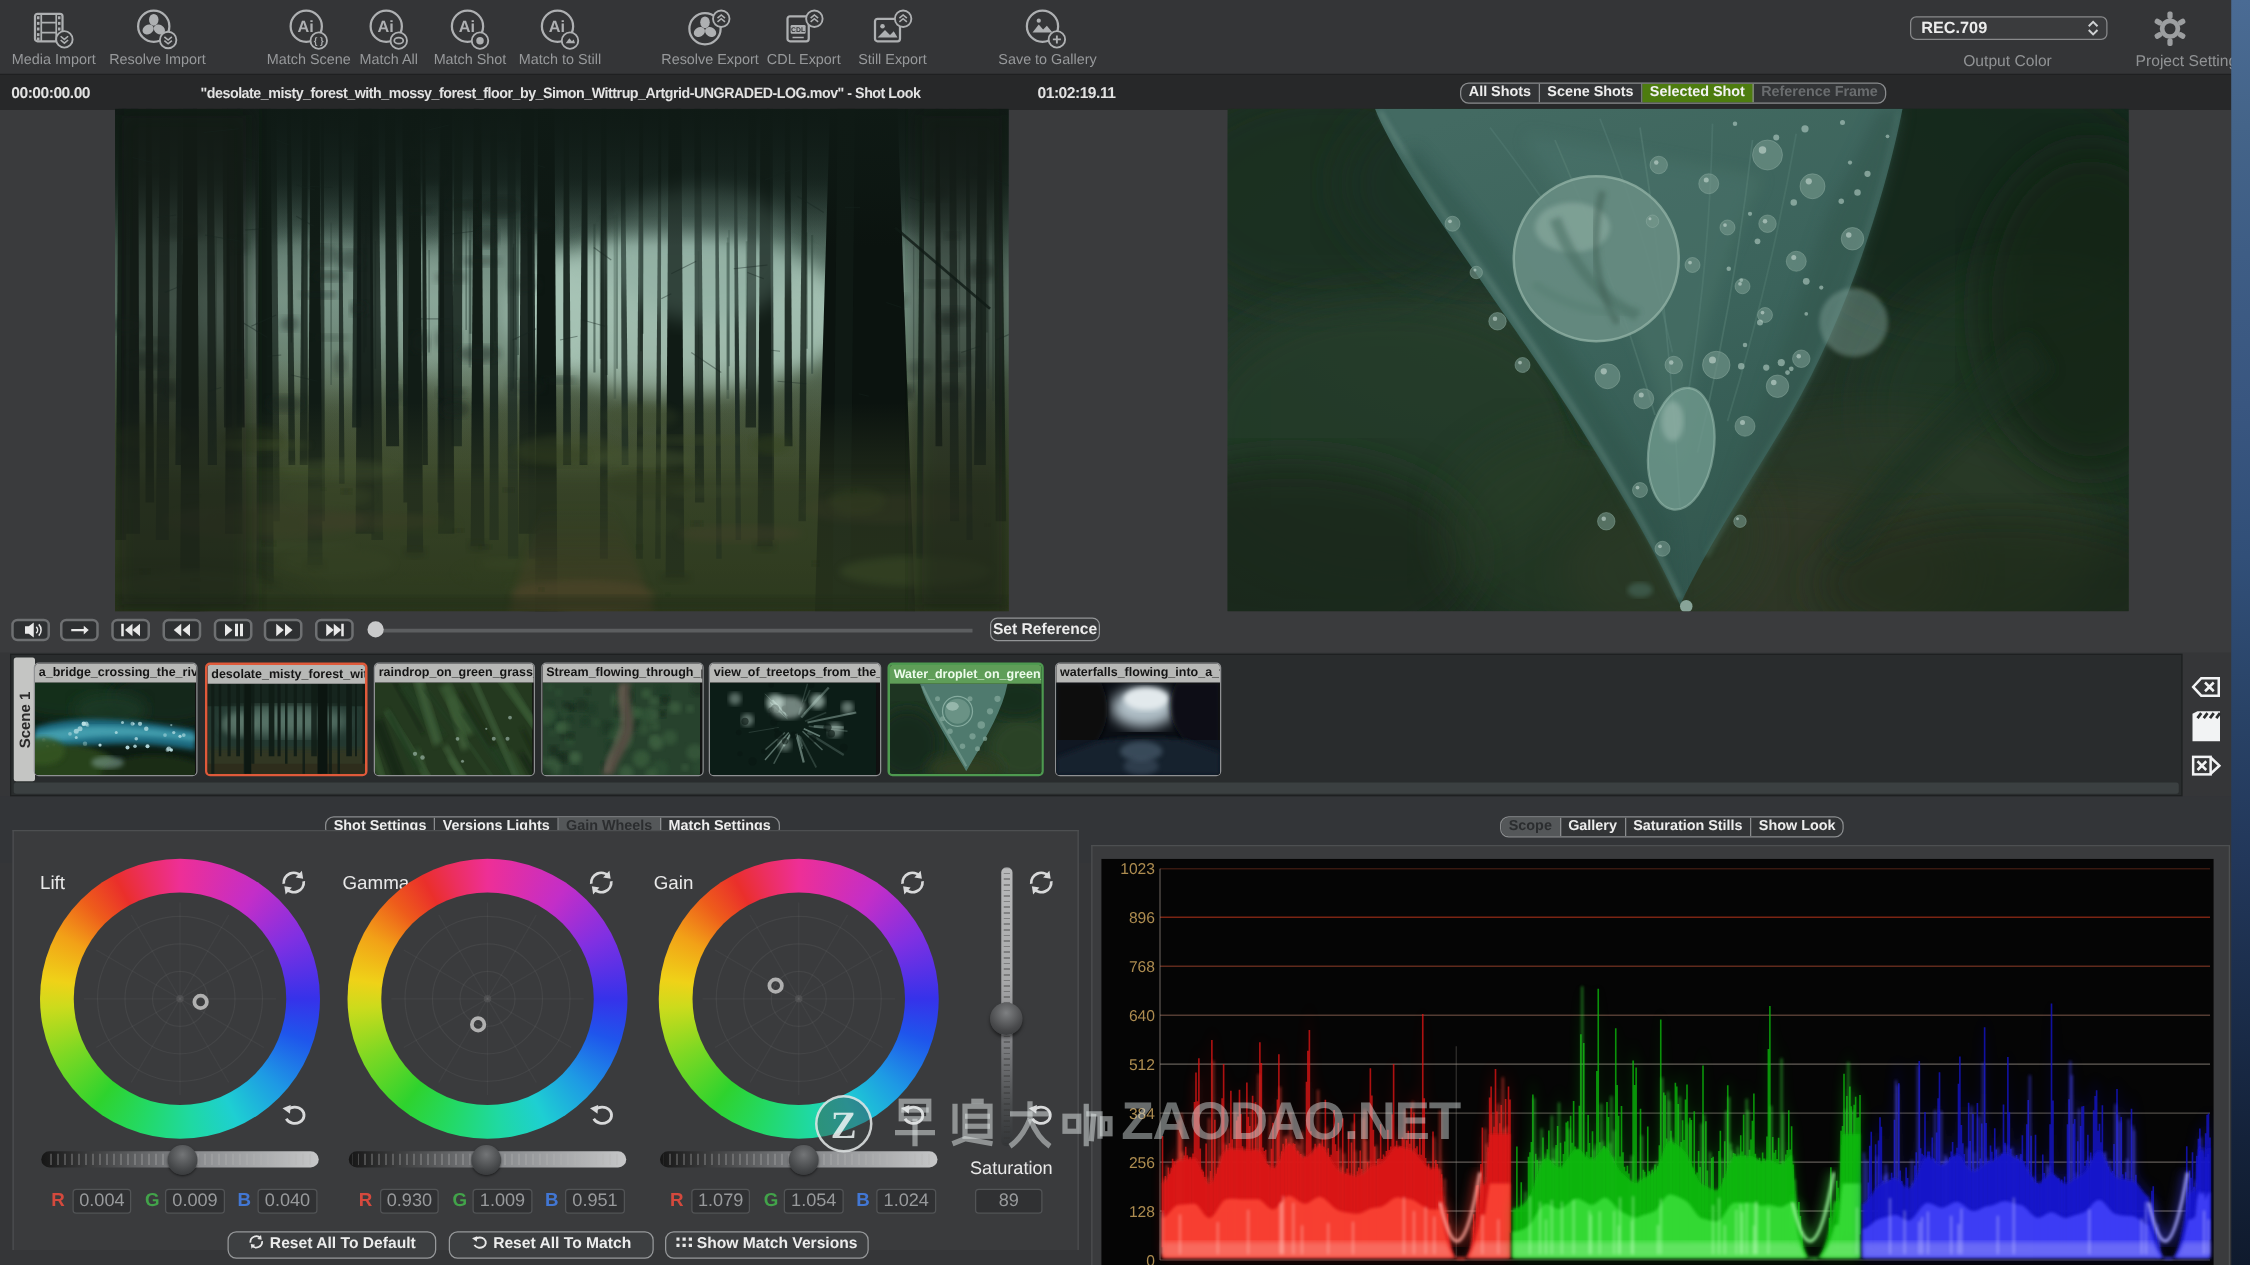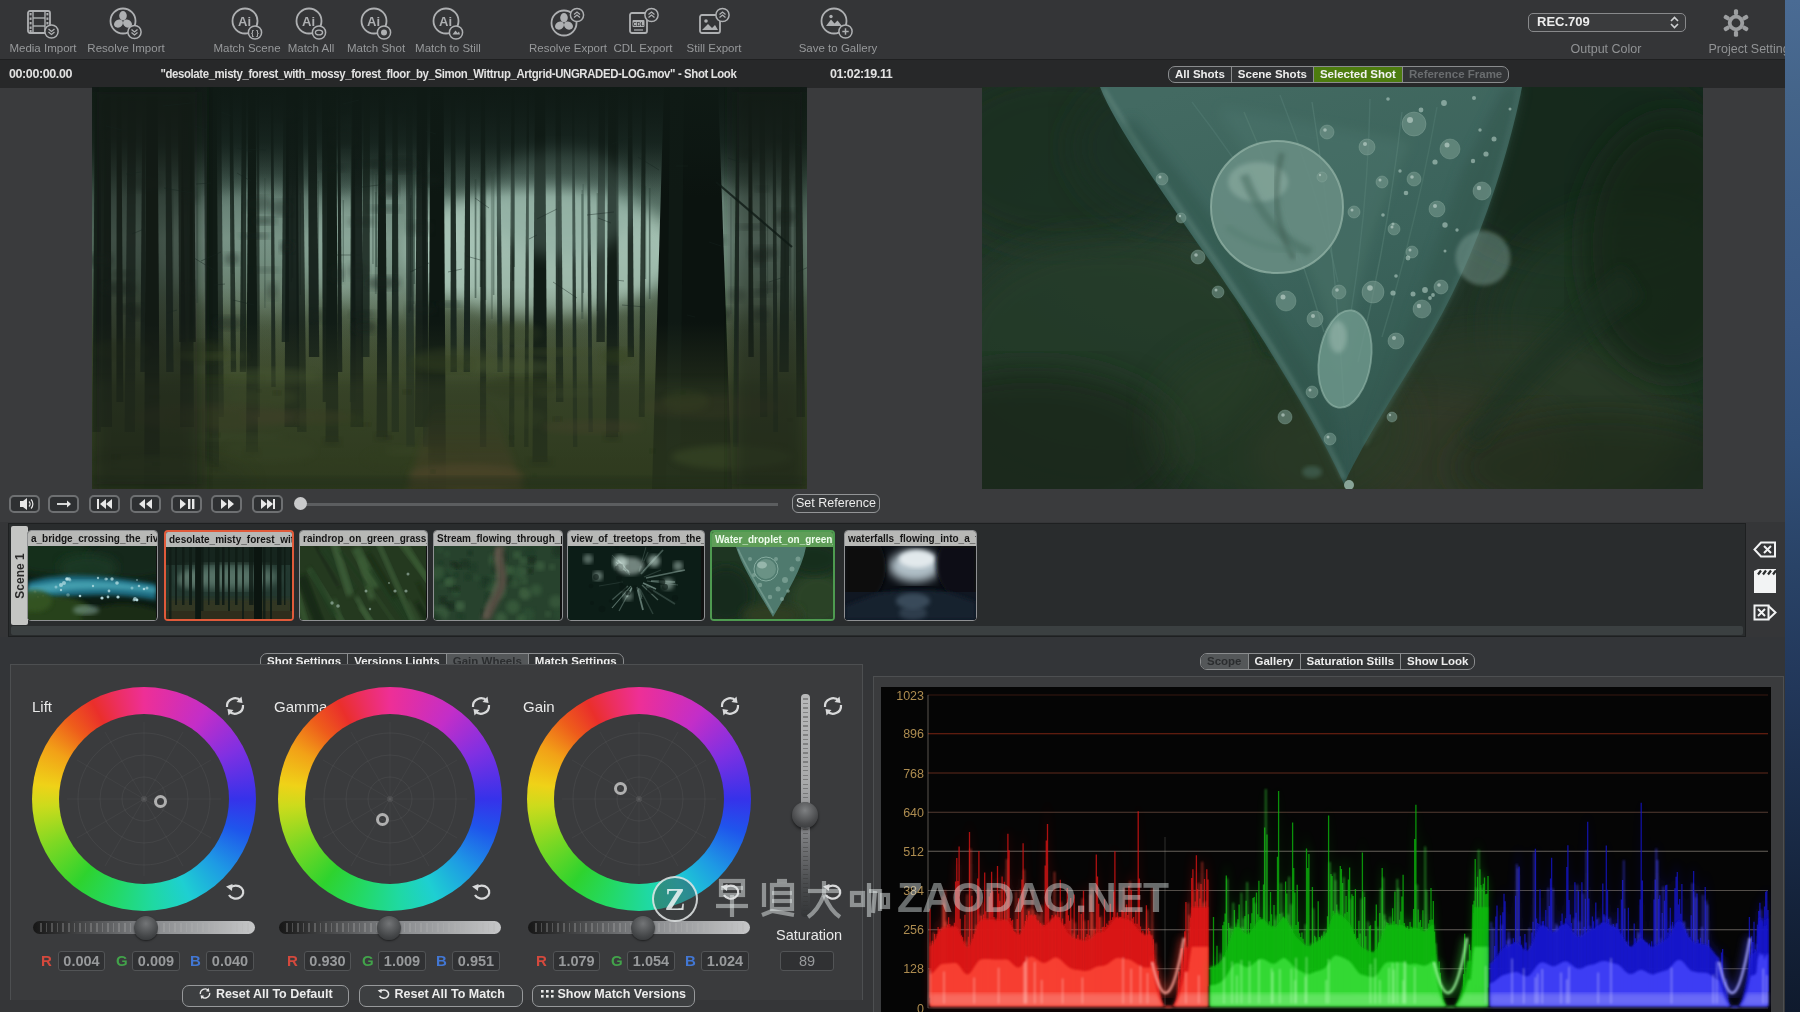--- a/index.html
+++ b/index.html
@@ -11,21 +11,21 @@
 .tbitem{position:absolute;top:0;height:60px;text-align:center}
 .tbitem .lbl{position:absolute;bottom:6px;left:50%;transform:translateX(-50%);white-space:nowrap;font-size:11.5px;color:#97999b}
 .tbitem svg{position:absolute;top:7px;left:50%;transform:translateX(-50%)}
 
 #tcbar{left:0;top:60px;width:1785px;height:28px;background:#272829;color:#e8e8e8}
 #tcbar .tc{position:absolute;top:7px;font-size:12.5px;font-weight:bold;color:#e2e2e2;letter-spacing:-0.4px}
 
 #mainarea{left:0;top:88px;width:1785px;height:434px;background:#3a3b3d}
 
 .tbtn{position:absolute;top:495px;height:18px;border:2px solid #6e7072;border-radius:5px;background:#2e3032;color:#e8e8e8;text-align:center}
-#setref{position:absolute;left:792px;top:494px;width:88px;height:19px;border:1.5px solid #939597;border-radius:6px;background:#393b3d;color:#ececec;font-size:12.5px;font-weight:normal;text-align:center;line-height:16px}
+#setref{position:absolute;left:792px;top:494px;width:88px;height:19px;border:1.5px solid #939597;border-radius:6px;background:#393b3d;color:#ececec;font-size:12.5px;font-weight:bold;text-align:center;line-height:16px}
 
 #filmstrip{left:8px;top:523px;width:1738px;height:114px;background:#292c2d;border:1px solid #1e2021}
 .thumb{position:absolute;top:6px;height:91px;border:1.5px solid #8f9193;border-radius:4px;overflow:hidden;background:#111}
 .thumb .tl{position:absolute;left:0;top:0;right:0;height:15px;background:#b7b8b6;color:#151515;font-size:10px;font-weight:bold;line-height:15px;padding:0 3px;white-space:nowrap;overflow:hidden;z-index:3}
 .thumb svg{position:absolute;left:0;top:15px}
 #scenetab{position:absolute;left:2px;top:2px;width:17px;height:99px;background:#c4c5c3;border-radius:2px;color:#2a2a2a;font-size:12px;font-weight:bold}
 #scenetab span{position:absolute;left:50%;top:50%;transform:translate(-50%,-50%) rotate(-90deg);white-space:nowrap}
 
 .seg{position:absolute;display:flex;height:17px;border:1.5px solid #8a8c8e;border-radius:7px;overflow:hidden;background:#323436}
 .seg div{font-size:11.5px;font-weight:bold;color:#ededed;line-height:14.5px;padding:0 6px;border-right:1.5px solid #8a8c8e}
@@ -37,21 +37,21 @@
 #wheels{left:10px;top:664px;width:853px;height:336px;background:#3a3b3d;border:1px solid #4d4f51;border-bottom:none}
 .wlabel{position:absolute;font-size:15px;color:#e9e9e9}
 .ring{position:absolute;width:224px;height:224px;border-radius:50%}
 .ring .inner{position:absolute;left:27px;top:27px;width:170px;height:170px;border-radius:50%;background:#3a3b3d}
 .indic{position:absolute;width:13px;height:13px;border:3.5px solid #b0b0b0;border-radius:50%}
 .hslider{position:absolute;width:222px;height:13px;border-radius:7px;background:linear-gradient(to right,#161616,#85878a 52%,#c6c7c8)}
 .hslider .ticks{position:absolute;inset:2px 3px;background:repeating-linear-gradient(to right,transparent 0 4px,rgba(180,180,180,.3) 4px 5.6px)}
 .hthumb{position:absolute;width:24px;height:24px;border-radius:50%;background:radial-gradient(circle at 50% 32%,#737577,#454749 62%,#2e3032);top:-5.5px;box-shadow:0 1px 2px rgba(0,0,0,.5)}
 .rgbrow{position:absolute;height:20px;font-size:15px;font-weight:bold}
 .rgbrow span{position:absolute;top:1px}
-.rgbrow .box{position:absolute;top:0;height:20px;background:#303133;border:1px solid #525456;border-radius:3px;color:#989a9c;font-weight:bold;text-align:center;line-height:19px;font-size:14.5px}
+.rgbrow .box{position:absolute;top:0;height:20px;background:#303133;border:1px solid #525456;border-radius:3px;color:#989a9c;font-weight:normal;text-align:center;line-height:19px;font-size:14.5px}
 .bbtn{position:absolute;height:22px;border:1.5px solid #97999b;border-radius:7px;background:#3d3f41;color:#ececec;font-size:12.5px;font-weight:bold;text-align:center;line-height:17px}
 
 #scopepanel{left:873px;top:676px;width:911px;height:336px;background:#3a3b3d;border:1px solid #4d4f51;border-bottom:none}
 
 #desk{left:1785px;top:0;width:15px;height:1012px;background:linear-gradient(to bottom,#4a6b94 0%,#446489 10%,#3e5d85 20%,#395680 32%,#314f78 44%,#294367 56%,#22375a 68%,#1a2c49 80%,#14223a 90%,#0f1a2d 100%)}
 
 #wm{left:0;top:0;width:1800px;height:1012px;pointer-events:none}
 </style>
 </head>
 <body>

